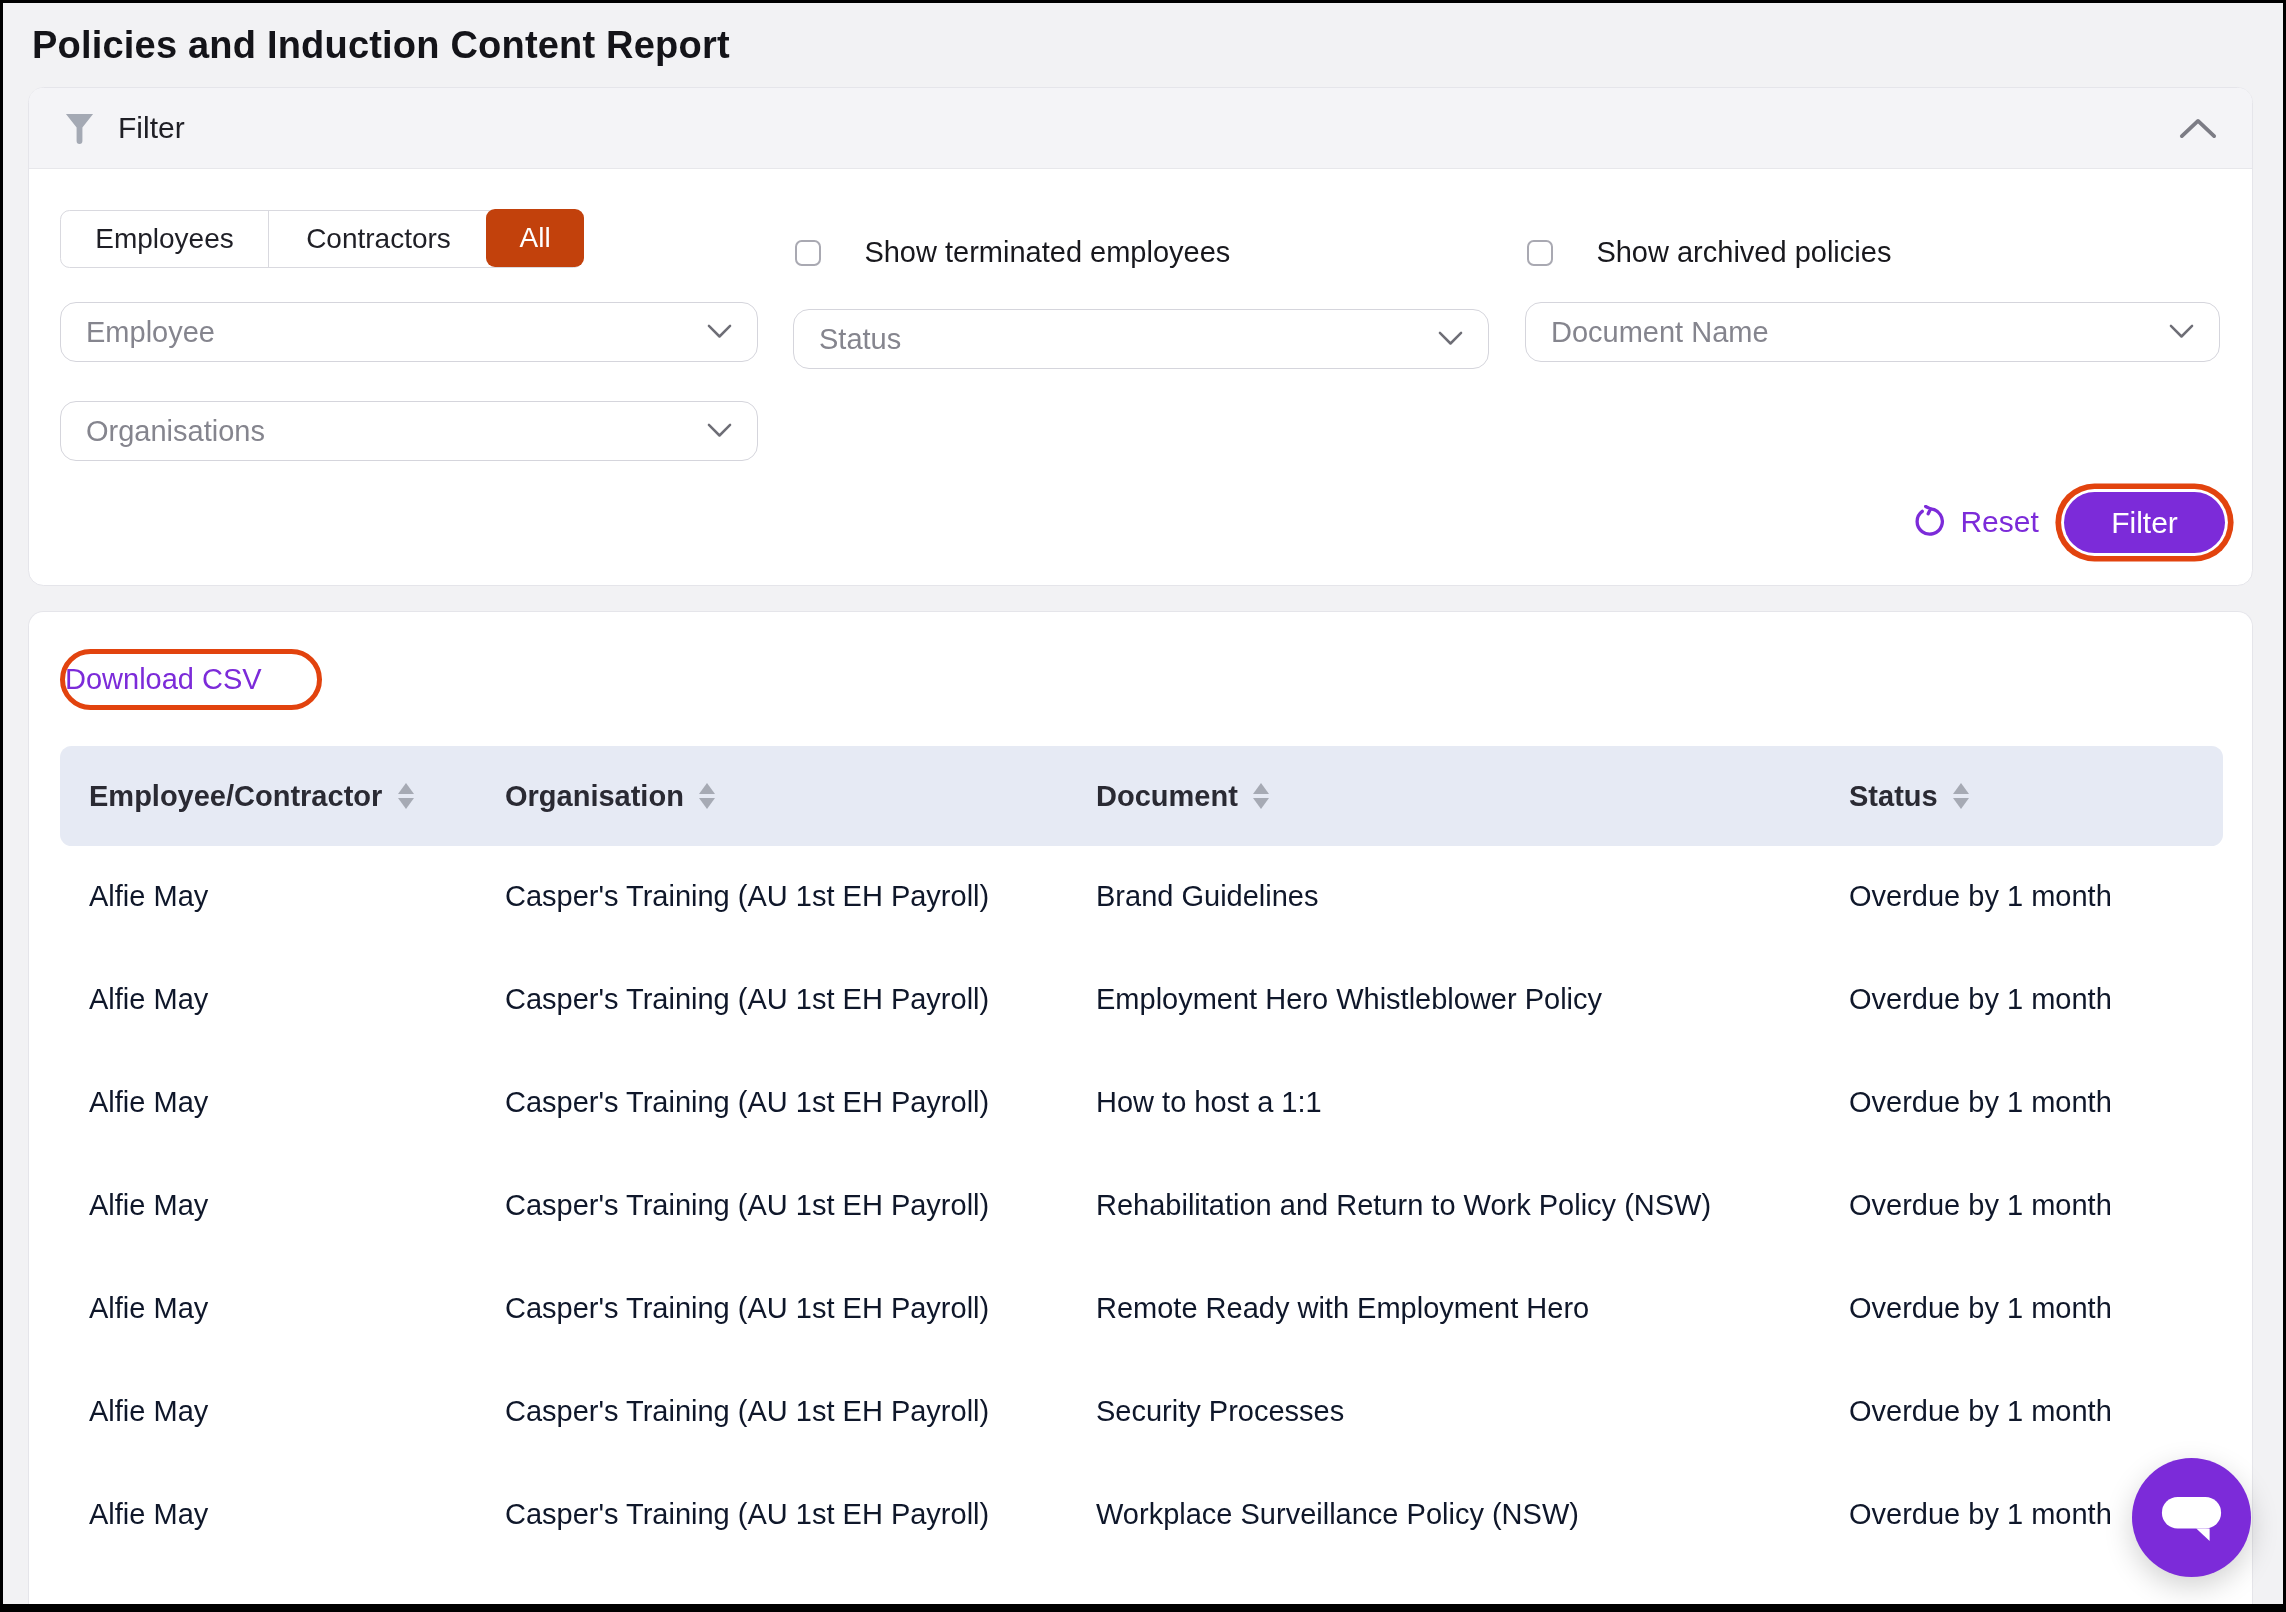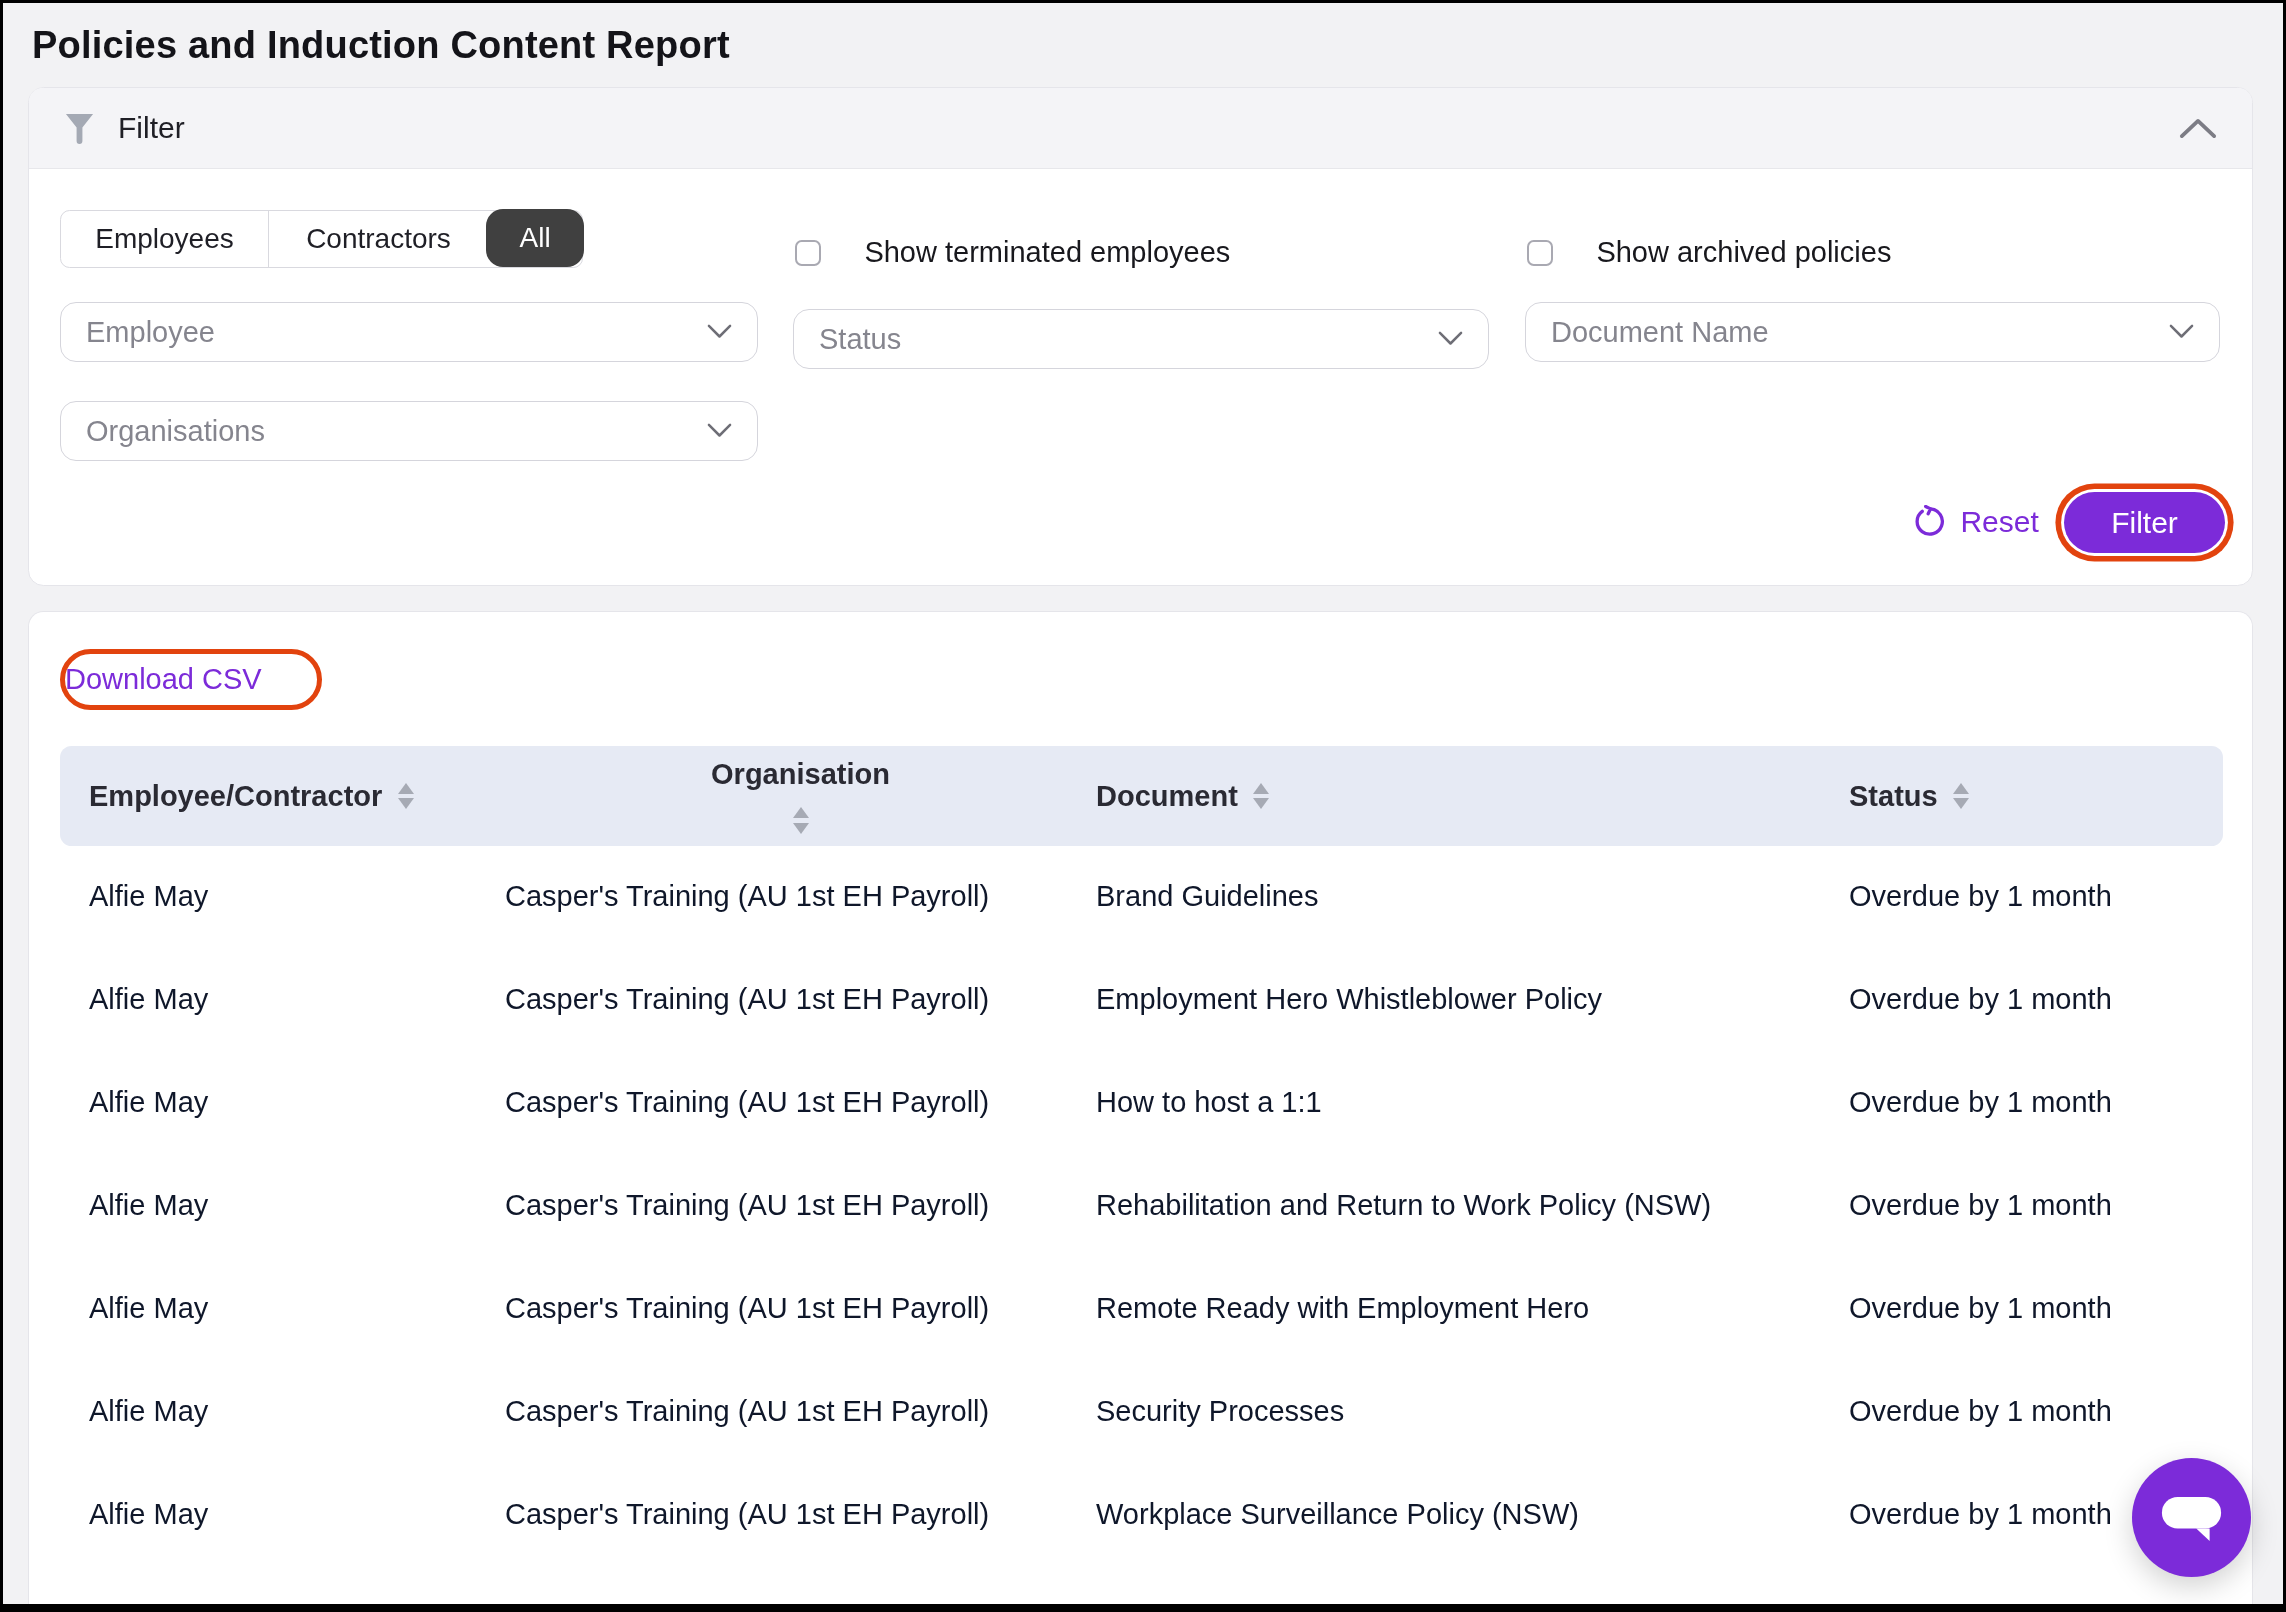--- a/index.html
+++ b/index.html
@@ -39,21 +39,21 @@
     box-sizing:border-box;
   }
   .seg-btn{
     display:flex;align-items:center;justify-content:center;
     font-size:28px;color:#1F1F26;cursor:pointer;background:transparent;border:none;
     font-family:inherit;
   }
   .seg-btn.b1{width:208px;border-right:1.9px solid #D9D9DF;}
   .seg-btn.b2{width:219px;}
   .seg-btn.active{
-    width:98px;background:#404040;color:#fff;border-radius:17px;
+    width:98px;background:#c2410c;color:#fff;border-radius:9px;
     margin:-1.9px;height:58px;
   }
 
   .check-row{position:absolute;display:flex;align-items:center;gap:15.4px;}
   .checkbox{
     width:26px;height:26px;border:2.4px solid #A9A9B2;border-radius:6.7px;
     background:#fff;box-sizing:border-box;cursor:pointer;flex:0 0 auto;
   }
   .check-label{font-size:29px;color:#18181D;margin-left:28px;}
 
@@ -90,21 +90,21 @@
   }
   .csv-link{font-size:29px;font-weight:500;color:#7C2BD9;cursor:pointer;}
 
   .tbl-head{
     position:absolute;left:31px;top:134px;width:2163px;height:100px;
     background:#E6EAF4;border-radius:11.5px;display:flex;align-items:center;
     box-sizing:border-box;
   }
   .th{display:flex;align-items:center;gap:15.4px;font-size:29px;font-weight:700;color:#2A2A33;box-sizing:border-box;}
   .c1{width:445px;padding-left:29px;}
-  .c2{width:591px;flex-direction:column;}
+  .c2{width:591px;}
   .c3{width:753px;}
   .c4{flex:1;}
   .sort{display:flex;flex-direction:column;gap:4.8px;cursor:pointer;}
   .sort i{display:block;width:0;height:0;border-left:8.6px solid transparent;border-right:8.6px solid transparent;}
   .sort .up{border-bottom:11.5px solid #A6AAB4;}
   .sort .dn{border-top:11.5px solid #A6AAB4;}
 
   .tbl-body{position:absolute;left:31px;top:233px;width:2163px;}
   .tr{display:flex;align-items:center;height:103px;}
   .td{font-size:29px;color:#0f172a;box-sizing:border-box;}

